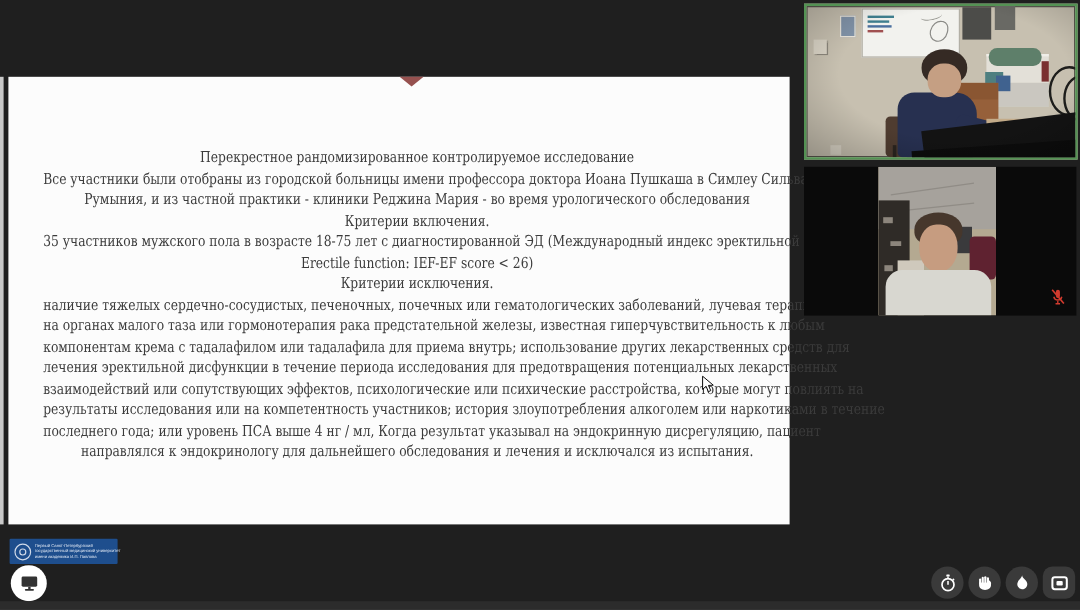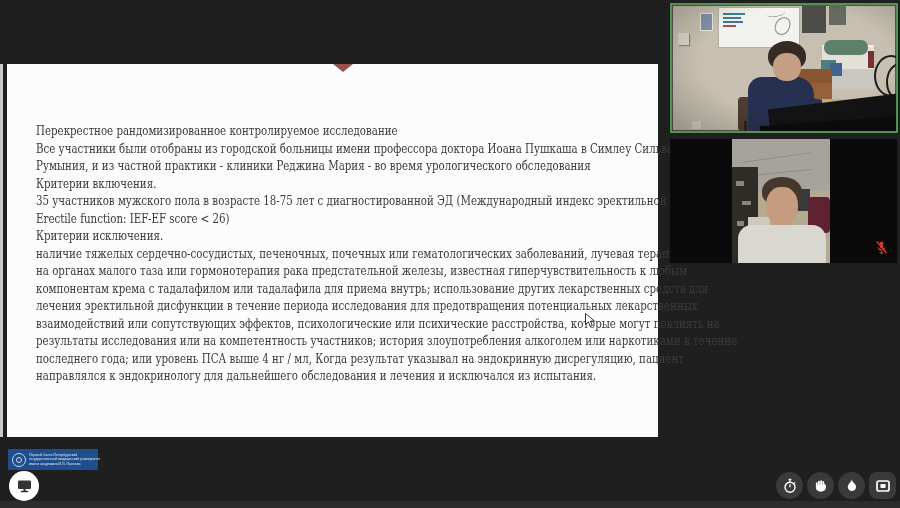--- a/index.html
+++ b/index.html
@@ -1,19 +1,19 @@
 <!DOCTYPE html>
 <html><head>
 <meta charset="utf-8">
 <style>
   html,body{margin:0;padding:0;background:#1f1f1f;}
   #screen{position:relative;width:900px;height:508px;background:#1f1f1f;overflow:hidden;
           font-family:"Liberation Sans",sans-serif;}
   
-  #slide{position:absolute;left:7px;top:64px;width:651px;height:373px;background:#fcfcfc;}
+  #slide{position:absolute;left:7px;top:64px;width:651px;height:373px;background:#fcfcfc;text-align:center;}
   #left-sliver{position:absolute;left:0;top:64px;width:3px;height:373px;background:#c9c9c9;}
   #slide-marker{position:absolute;left:326px;top:0;width:0;height:0;
                 border-left:10px solid transparent;border-right:10px solid transparent;
                 border-top:8px solid #96514f;}
   .slide-text{position:absolute;left:29px;top:58px;width:760px;
               font-family:"DejaVu Serif","Liberation Serif",serif;
               font-size:12.5px;line-height:17.5px;color:#3b3b3b;
               transform:scaleX(.82);transform-origin:0 0;}
   .slide-line{white-space:nowrap;}
   

